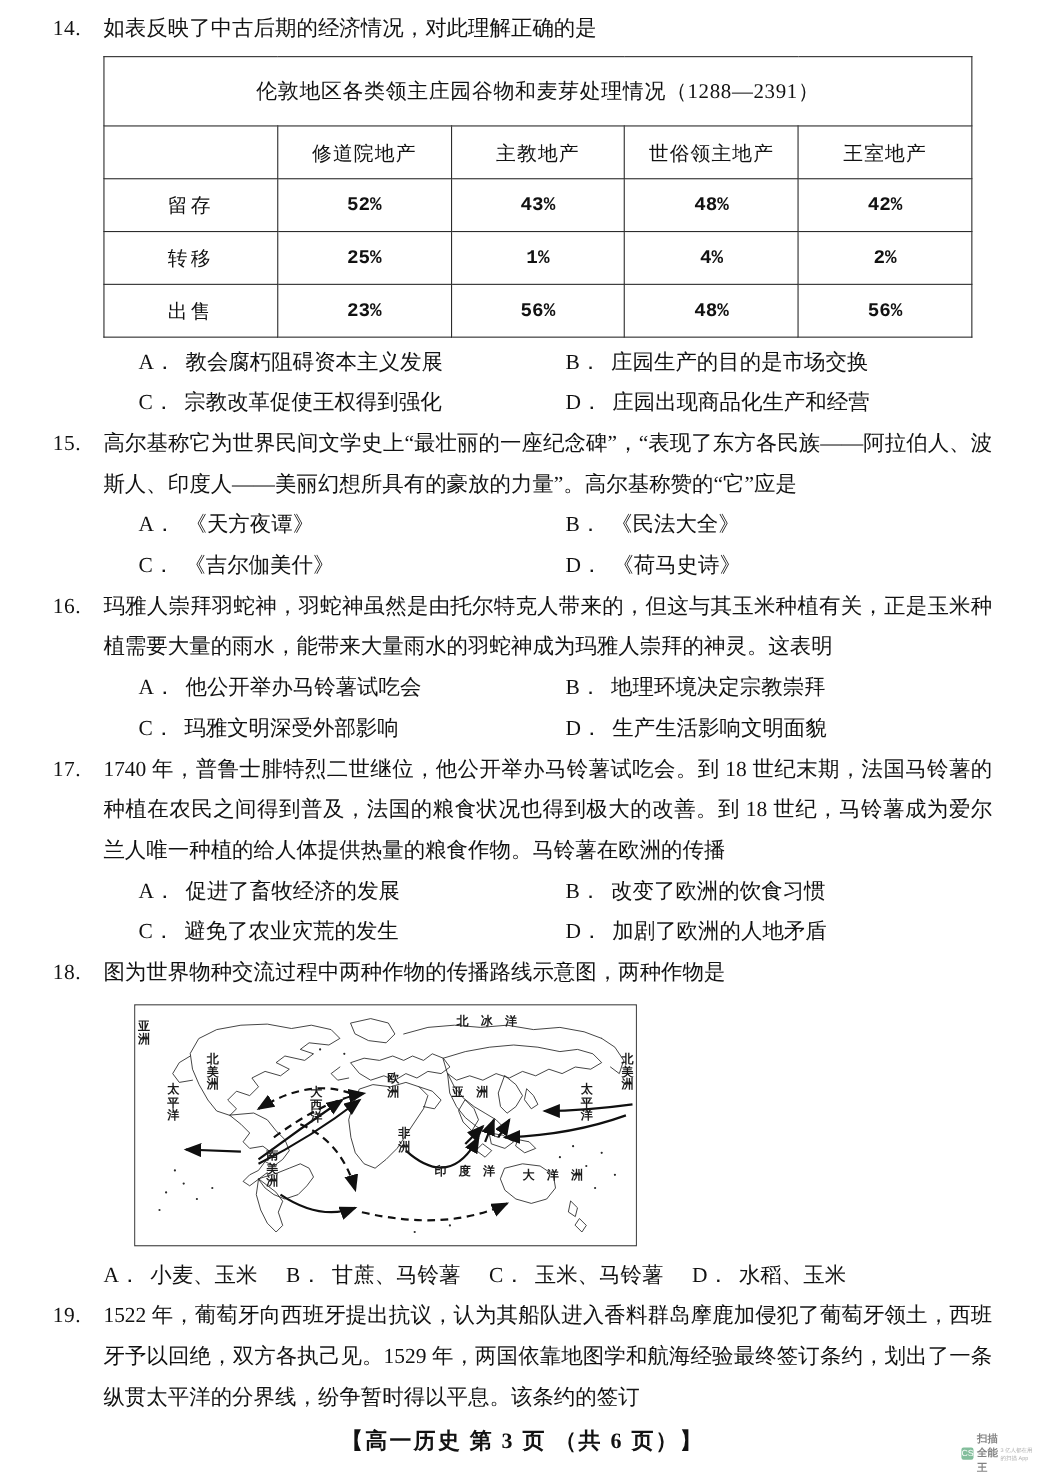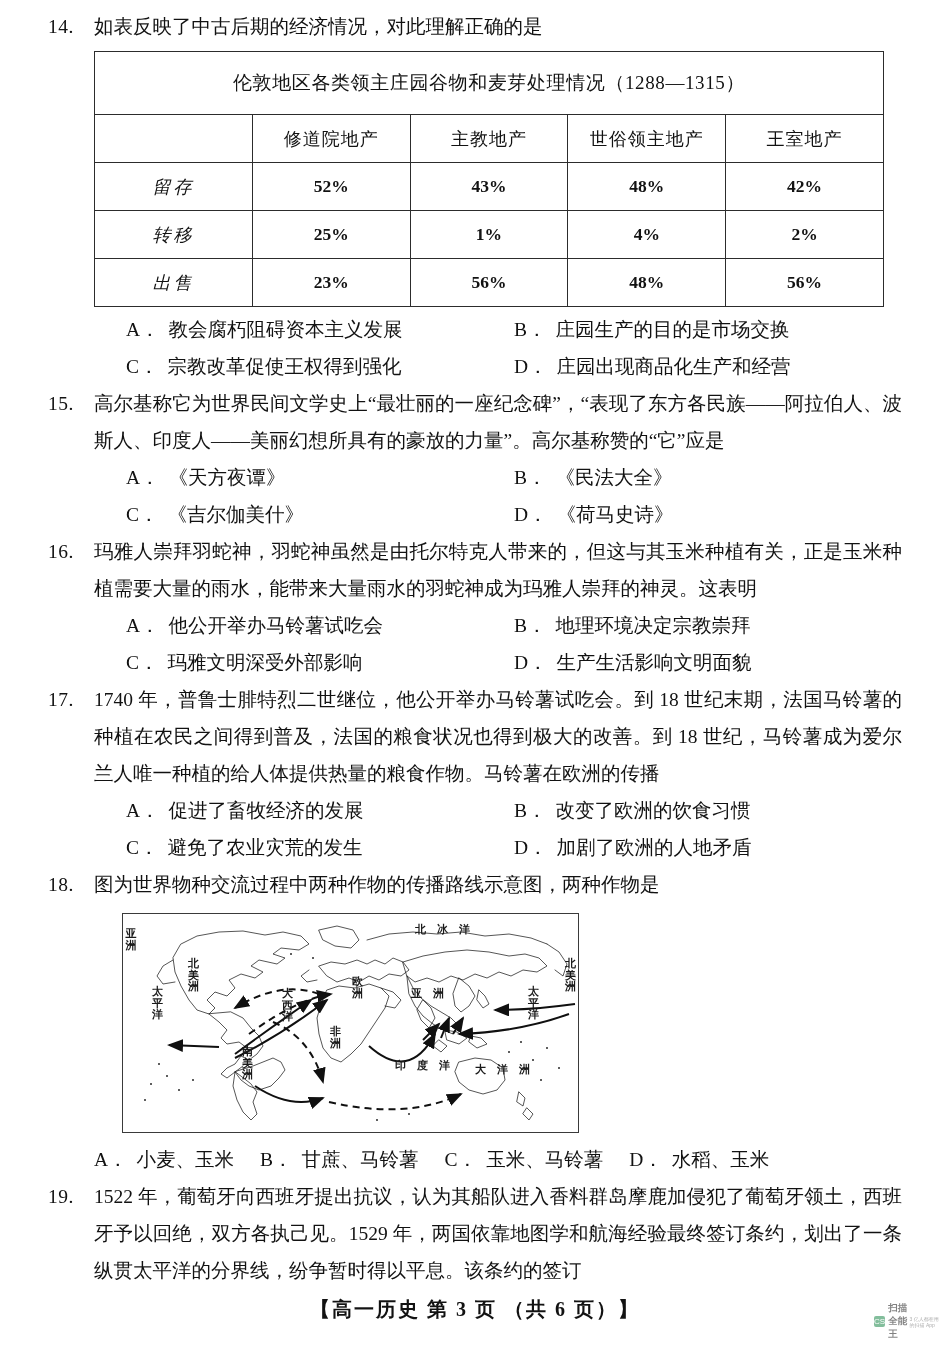--- a/index.html
+++ b/index.html
@@ -97,24 +97,23 @@
     padding: 0 4px;
   }
   table.data .caption-cell {
     font-size: 19px;
     height: 62px;
     letter-spacing: .6px;
   }
   table.data .rowhead {
     width: 118px;
     letter-spacing: 3px;
-    font-style: italic;
   }
   table.data .num {
-    font-family: Liberation Serif, serif;
+    font-family: Liberation Mono, monospace;
     font-size: 17.5px;
     font-weight: 700;
   }
   table.data .colhead {
     letter-spacing: 1px;
   }
 
   
   .figure {
     margin: 10px 0 8px 0;
@@ -205,21 +204,21 @@
     <div class="q-num">14.</div>
     <div class="q-body">
       <p class="q-stem">如表反映了中古后期的经济情况，对此理解正确的是</p>
     </div>
   </div>
 
   <div class="tbl-wrap" style="margin-left:94px;">
     <table class="data">
       <tbody>
           <tr>
-        <td class="caption-cell" colspan="5">伦敦地区各类领主庄园谷物和麦芽处理情况（1288—1315）</td>
+        <td class="caption-cell" colspan="5">伦敦地区各类领主庄园谷物和麦芽处理情况（1288—2391）</td>
       </tr>
       <tr>
         <td class="rowhead"></td>
         <td class="colhead">修道院地产</td>
         <td class="colhead">主教地产</td>
         <td class="colhead">世俗领主地产</td>
         <td class="colhead">王室地产</td>
       </tr>
       <tr>
         <td class="rowhead">留存</td>
@@ -473,21 +472,21 @@
                 <circle cx="286" cy="200" r="1"></circle>
               <circle cx="168" cy="40" r="1"></circle>
                 <circle cx="190" cy="44" r="1"></circle>
             </g>
           </svg>
 
           <div class="map-lbl" style="left:2px;  top:14px;  width:12px;">亚洲</div>
           <div class="map-lbl" style="left:64px; top:44px;  width:13px;">北美洲</div>
           <div class="map-lbl" style="left:118px;top:132px; width:13px;">南美洲</div>
           <div class="map-lbl" style="left:228px;top:62px;  width:13px;">欧洲</div>
-          <div class="map-lbl" style="left:206px;top:112px; width:13px;">非洲</div>
+          <div class="map-lbl" style="left:238px;top:112px; width:13px;">非洲</div>
           <div class="map-lbl" style="left:288px;top:74px;">亚　洲</div>
           <div class="map-lbl" style="left:292px;top:10px;">北　冰　洋</div>
           <div class="map-lbl" style="left:28px; top:72px;  width:13px;">太平洋</div>
           <div class="map-lbl" style="left:404px;top:72px;  width:13px;">太平洋</div>
           <div class="map-lbl" style="left:158px;top:74px;  width:13px;">大西洋</div>
           <div class="map-lbl" style="left:272px;top:146px;">印　度　洋</div>
           <div class="map-lbl" style="left:352px;top:150px;">大　洋　洲</div>
           <div class="map-lbl" style="left:442px;top:44px;  width:11px;">北美洲</div>
         </div>
       </div>

